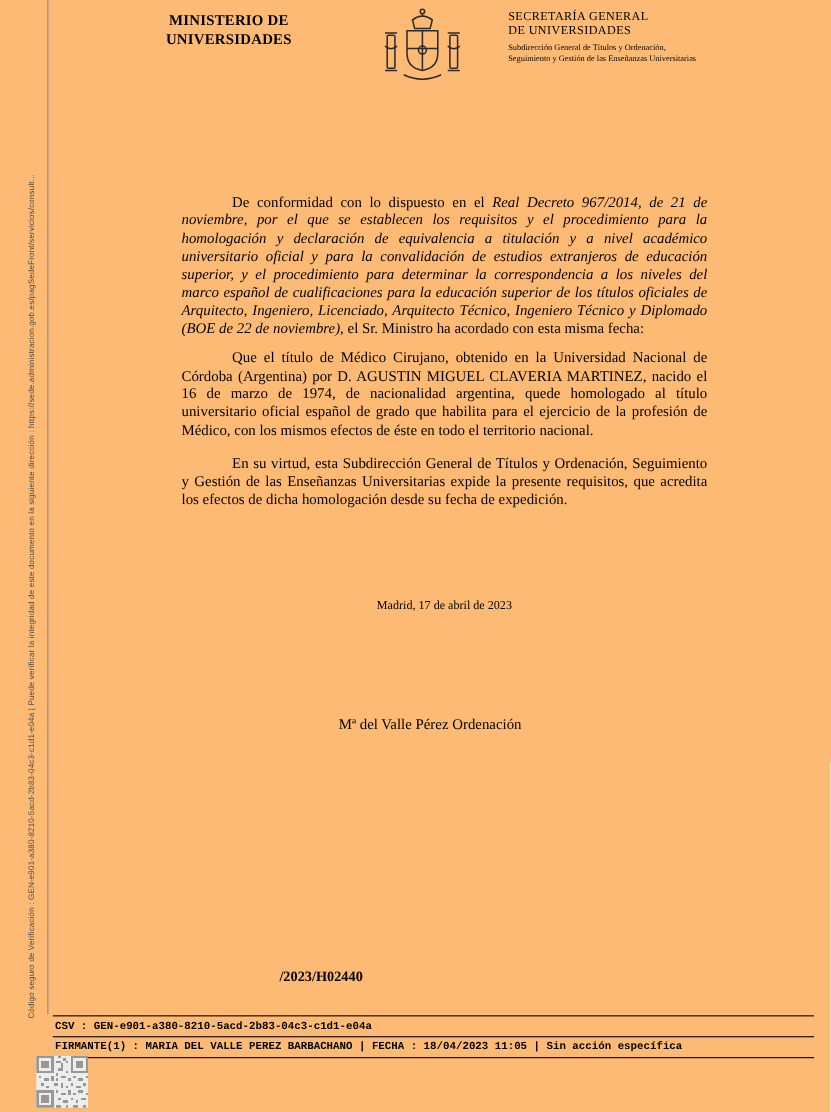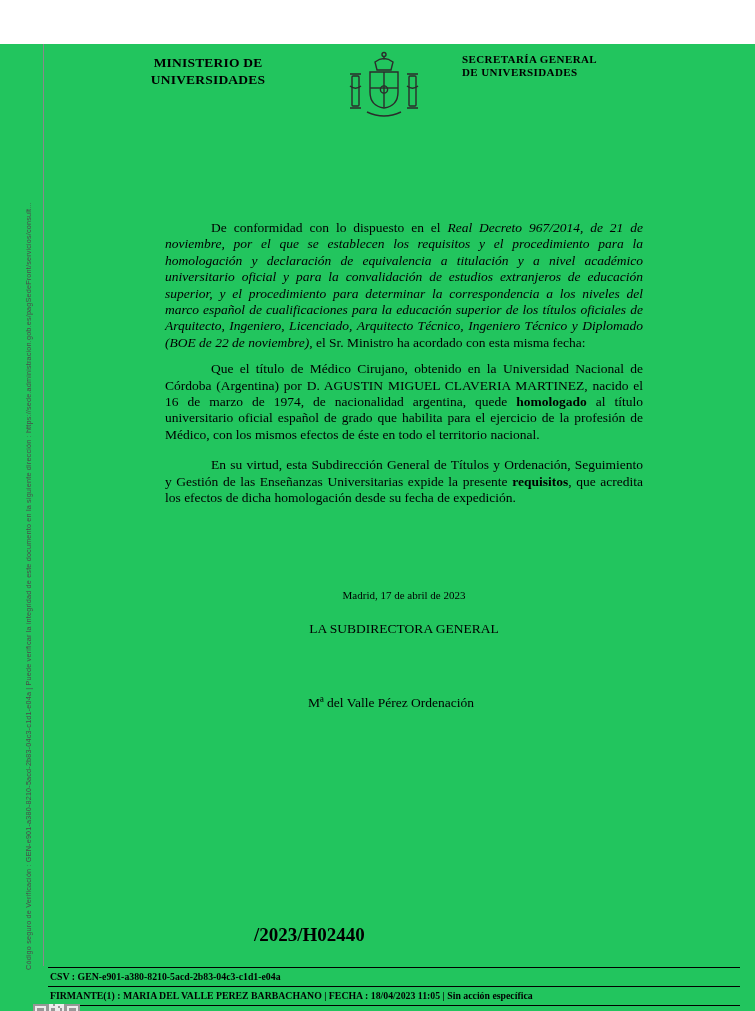--- a/index.html
+++ b/index.html
@@ -4,21 +4,21 @@
 <style>
   * { box-sizing: border-box; margin: 0; padding: 0; }
   html, body { background: #ffffff; }
   body {
     width: 755px; height: 1011px;
     position: relative;
     font-family: "Liberation Serif", serif;
     color: #000;
     overflow: hidden;
   }
-  .page { position: absolute; inset: 0; background: #22c55e; margin-top: 44px; }
+  .page { position: absolute; inset: 0; background: #fdba74; }
 
   
   .side-rule {
     position: absolute; left: 43px; top: 0;
     width: 1px; height: 922px; background: #8a8a8a;
   }
   .side-text {
     position: absolute; left: 24px; top: 926px;
     transform-origin: 0 0; transform: rotate(-90deg);
     font-family: "Liberation Sans", sans-serif;
@@ -27,48 +27,48 @@
   }
 
   
   .ministry {
     position: absolute; left: 140px; top: 10px; width: 136px;
     text-align: center; font-weight: bold;
     font-size: 13.5px; line-height: 17px; letter-spacing: 0.2px;
   }
   .emblem { position: absolute; left: 344px; top: 4px; width: 80px; height: 84px; }
   .secretariat { position: absolute; left: 462px; top: 9px; width: 268px; }
-  .sec-title { font-weight: bold; font-size: 11px; line-height: 13px; letter-spacing: 0.4px; }
+  .sec-title { font-weight: normal; font-size: 11px; line-height: 13px; letter-spacing: 0.4px; }
   .sec-sub { margin-top: 3px; font-size: 7.6px; line-height: 9.5px; }
 
   
   .content {
     position: absolute; left: 165px; top: 176px; width: 478px;
     font-size: 13.5px; line-height: 16.4px; text-align: justify;
   }
   .para { text-indent: 46px; margin-bottom: 10px; }
   .para.p2 { margin-bottom: 14px; }
   .para.p3 { margin-bottom: 0; }
   .date-line   { position: absolute; left: 165px; top: 545px; width: 478px; text-align: center; font-size: 11px; }
   .signer-title{ position: absolute; left: 165px; top: 577px; width: 478px; text-align: center; font-size: 13.5px; }
   .signer-name { position: absolute; left: 152px; top: 651px; width: 478px; text-align: center; font-size: 13.5px; }
-  .reference   { position: absolute; left: 254px; top: 880px; font-size: 19px; font-weight: bold; }
+  .reference   { position: absolute; left: 254px; top: 880px; font-size: 13px; font-weight: bold; }
 
   
   .footer {
     position: absolute; left: 48px; top: 923px; width: 692px;
-    font-family: Liberation Serif, serif;
+    font-family: Liberation Mono, monospace;
     font-size: 9.8px; font-weight: bold; color: #000;
   }
   .footer-row { border-top: 1.6px solid #000; padding: 3px 0 3px 2px; line-height: 12px; white-space: nowrap; overflow: hidden; }
   .footer-row.last { border-bottom: 1.6px solid #000; }
 
   .qr { position: absolute; left: 33px; top: 960px; width: 47px; height: 47px; }
   em { font-style: italic; font-family: Liberation Serif, serif; }
-  b  { font-weight: bold; }
+  b  { font-weight: normal; }
 </style>
 </head>
 <body>
 
 <div class="page">
 
   <div class="side-rule"></div>
   <div class="side-text">Código seguro de Verificación : GEN-e901-a380-8210-5acd-2b83-04c3-c1d1-e04a | Puede verificar la integridad de este documento en la siguiente dirección : https://sede.administracion.gob.es/pagSedeFront/servicios/consult...</div>
 
   <div class="ministry">
@@ -93,32 +93,35 @@
         <path d="M23 64 q17 8 34 0"></path>
       </g>
     </svg>
   </div>
 
   <div class="secretariat">
     <div class="sec-title">
       <div>SECRETARÍA GENERAL</div>
       <div>DE UNIVERSIDADES</div>
     </div>
+    <div class="sec-sub">
+      <div>Subdirección General de Títulos y Ordenación,</div>
+      <div>Seguimiento y Gestión de las Enseñanzas Universitarias</div>
+    </div>
   </div>
 
   <div class="content">
     <p class="para p1"><span>De conformidad con lo dispuesto en el </span><em>Real Decreto 967/2014, de 21 de noviembre, por el que se establecen los requisitos y el procedimiento para la homologación y declaración de equivalencia a titulación y a nivel académico universitario oficial y para la convalidación de estudios extranjeros de educación superior, y el procedimiento para determinar la correspondencia a los niveles del marco español de cualificaciones para la educación superior de los títulos oficiales de Arquitecto, Ingeniero, Licenciado, Arquitecto Técnico, Ingeniero Técnico y Diplomado (BOE de 22 de noviembre)</em><span>, el Sr. Ministro ha acordado con esta misma fecha:</span></p>
 
     <p class="para p2"><span>Que el título de Médico Cirujano, obtenido en la Universidad Nacional de Córdoba (Argentina) por D. AGUSTIN MIGUEL CLAVERIA MARTINEZ, nacido el 16 de marzo de 1974, de nacionalidad argentina, quede </span><b>homologado</b><span> al título universitario oficial español de grado que habilita para el ejercicio de la profesión de Médico, con los mismos efectos de éste en todo el territorio nacional.</span></p>
 
     <p class="para p3"><span>En su virtud, esta Subdirección General de Títulos y Ordenación, Seguimiento y Gestión de las Enseñanzas Universitarias expide la presente </span><b>requisitos</b><span>, que acredita los efectos de dicha homologación desde su fecha de expedición.</span></p>
   </div>
 
   <div class="date-line">Madrid, 17 de abril de 2023</div>
-  <div class="signer-title">LA SUBDIRECTORA GENERAL</div>
   <div class="signer-name">Mª del Valle Pérez Ordenación</div>
   <div class="reference">/2023/H02440</div>
 
   <div class="footer">
     <div class="footer-row">CSV : GEN-e901-a380-8210-5acd-2b83-04c3-c1d1-e04a</div>
     <div class="footer-row last">FIRMANTE(1) : MARIA DEL VALLE PEREZ BARBACHANO | FECHA : 18/04/2023 11:05 | Sin acción específica</div>
   </div>
 
   <div class="qr">
     <svg width="47" height="47" viewBox="0 0 21 21" shape-rendering="crispEdges">

